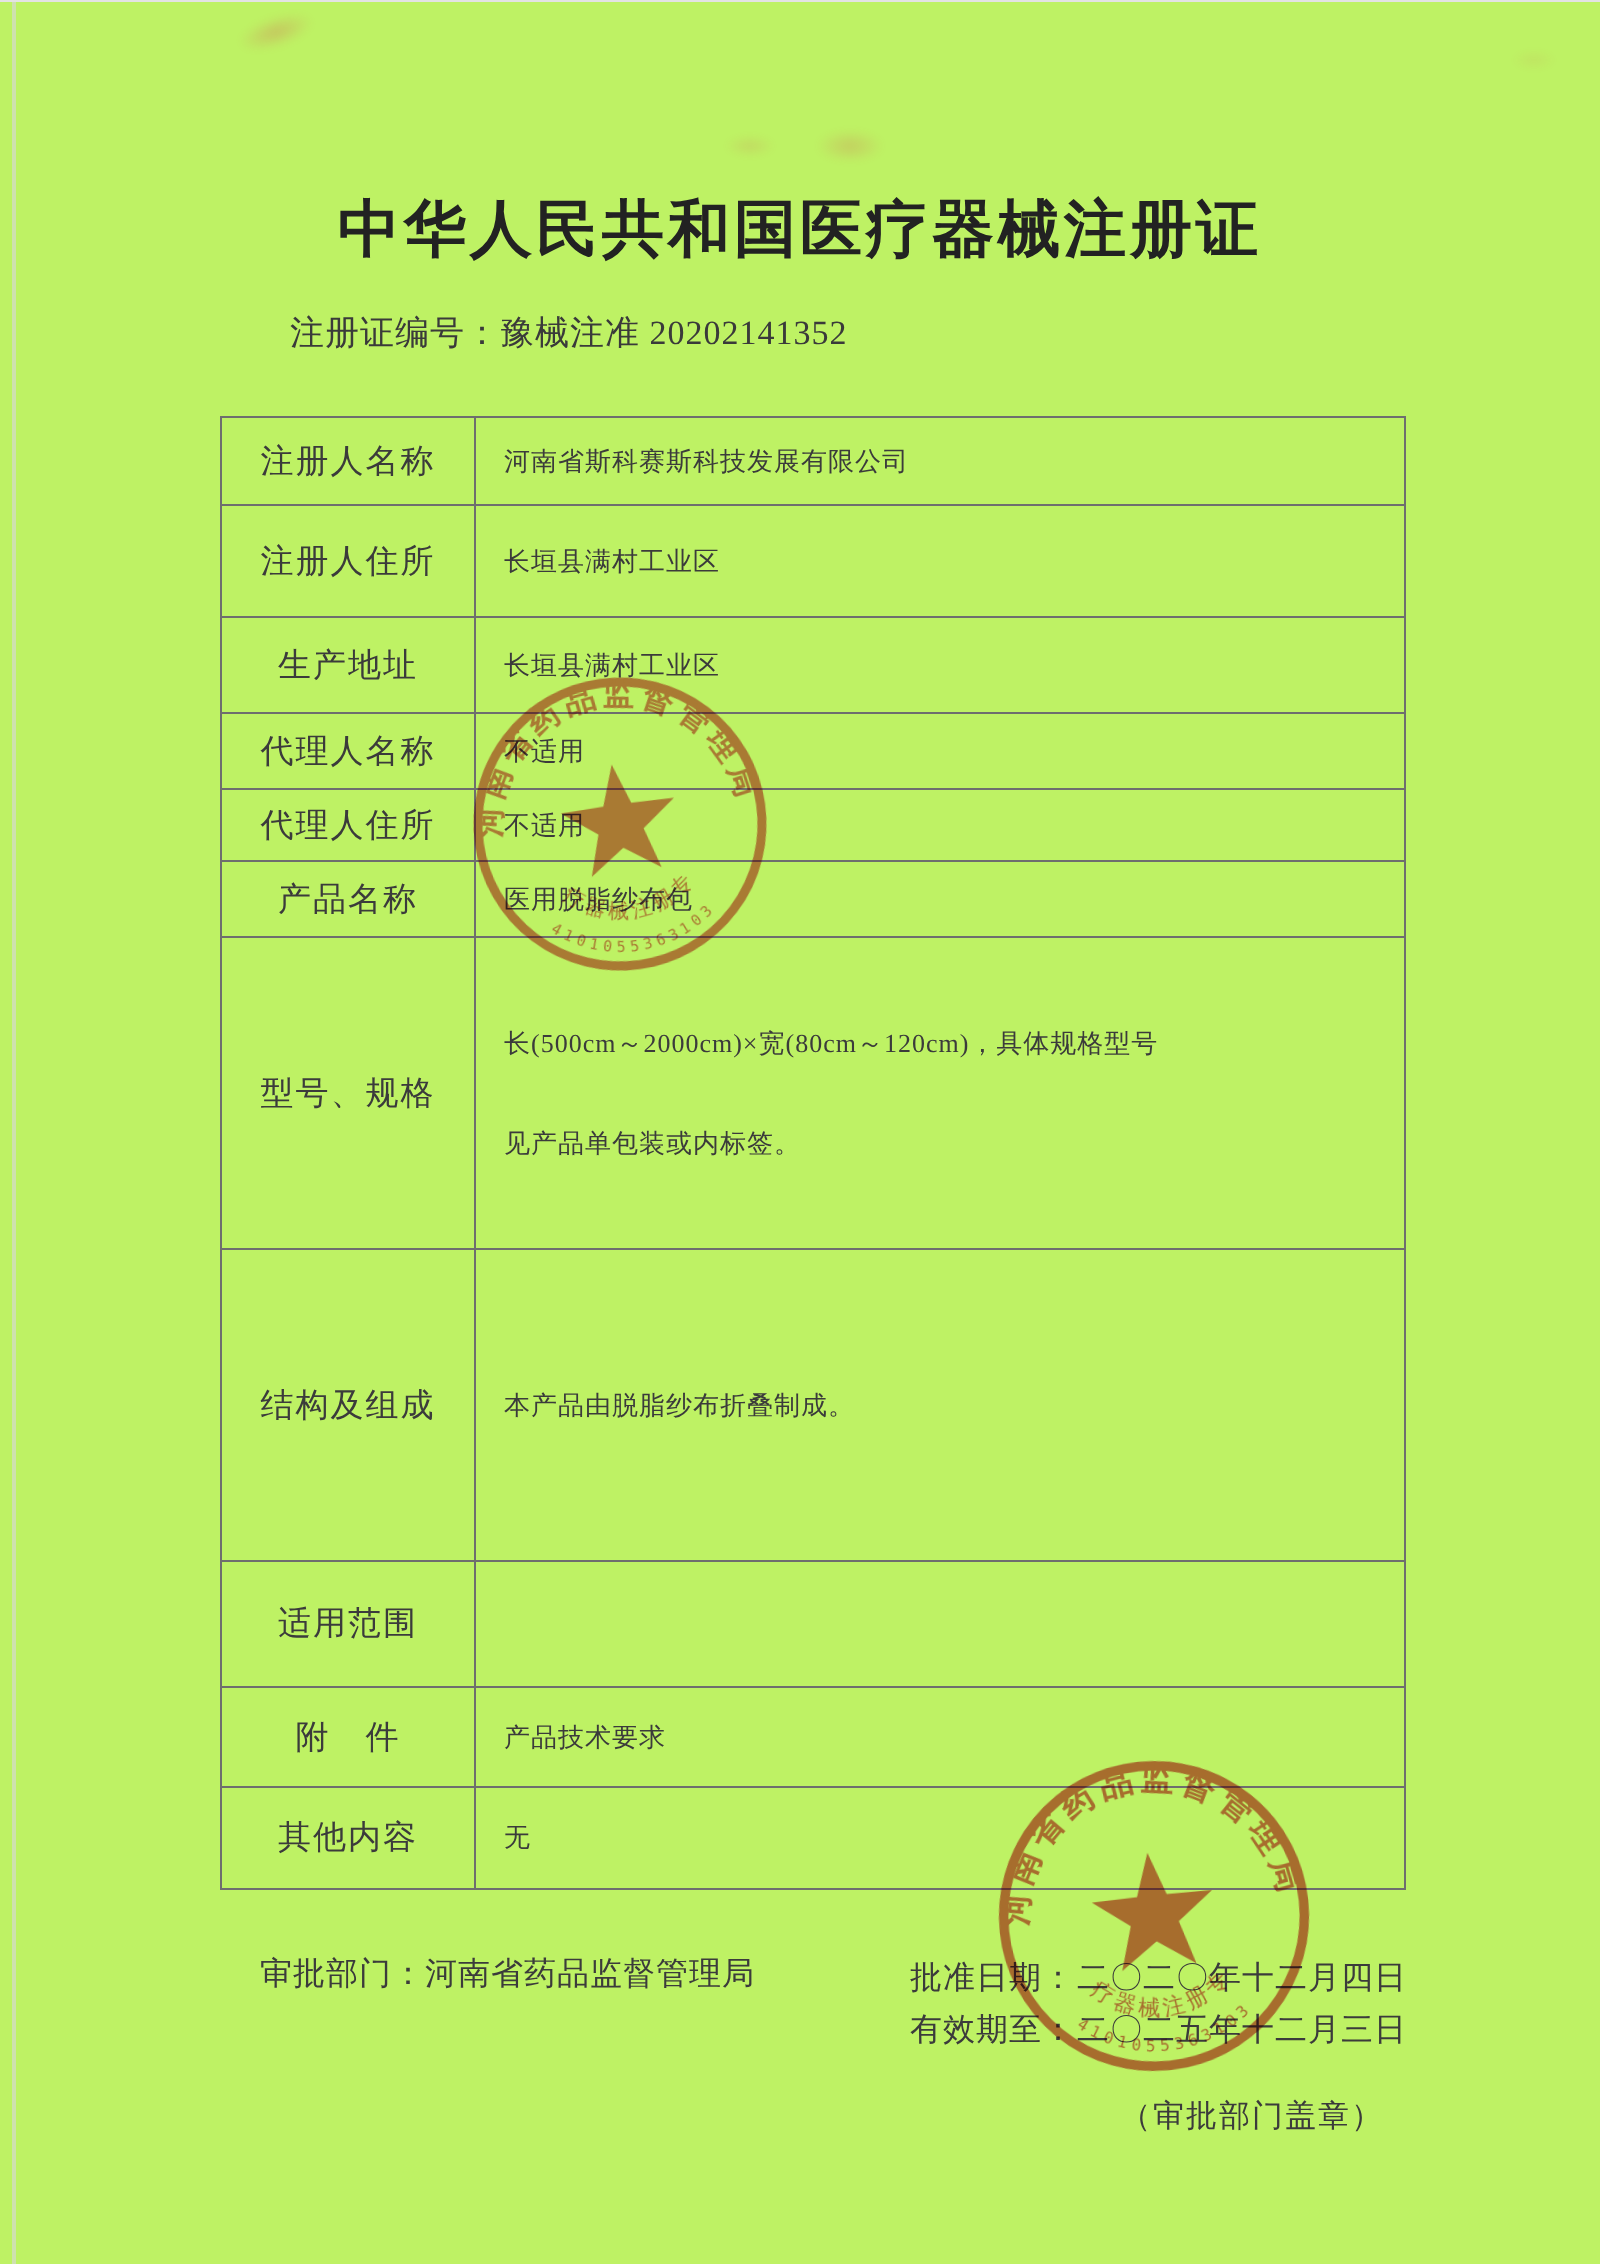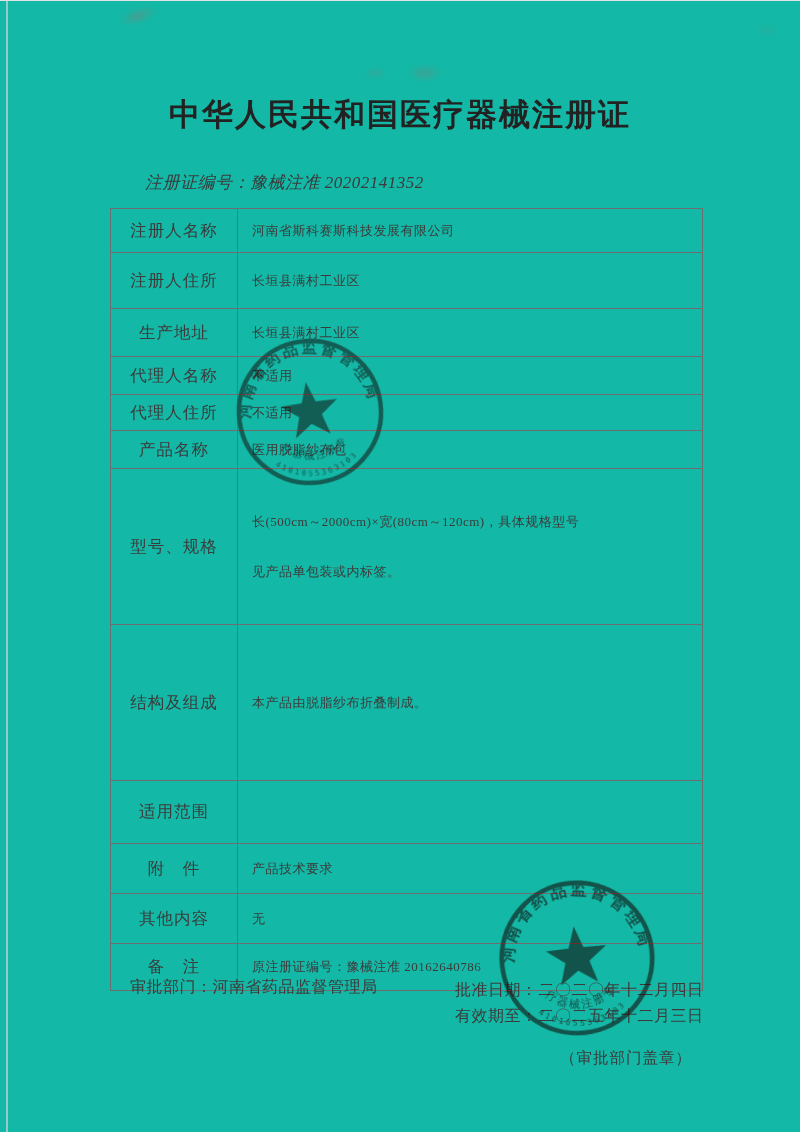--- a/index.html
+++ b/index.html
@@ -1,41 +1,41 @@
 <!DOCTYPE html>
 <html style="--stamp-color: #d85050;"><head>
 <meta charset="utf-8">
 <style>
   html,body{margin:0;padding:0;background:#e9e9e9;}
   .page{
     position:relative;
     width:800px;height:1132px;
     margin:0 auto;
-    background:#14b8a6;
+    background:#bef264;
     overflow:hidden;
     font-family:"Liberation Serif","DejaVu Serif",serif;
     color:#3b3b3b;
   }
   .scan-edge-left{position:absolute;left:6px;top:0;width:2px;height:100%;background:#d7d7d7;opacity:.65;}
   .scan-edge-top{position:absolute;left:0;top:0;width:100%;height:1px;background:#e3e3e3;}
 
   .smudge{position:absolute;border-radius:50%;filter:blur(2px);background:radial-gradient(closest-side,var(--stamp-color,#d85050),transparent 75%);}
   .smudge.s1{left:112px;top:6px;width:52px;height:20px;opacity:.28;transform:rotate(-18deg);}
   .smudge.s2{left:358px;top:66px;width:34px;height:14px;opacity:.16;}
   .smudge.s3{left:402px;top:62px;width:46px;height:22px;opacity:.22;}
   .smudge.s4{left:752px;top:24px;width:30px;height:12px;opacity:.10;}
 
   .doc-title{
     position:absolute;left:0;top:94px;width:100%;
     text-align:center;font-size:31px;font-weight:bold;
     letter-spacing:2px;color:#222;
   }
   .cert-line{
-    position:absolute;left:145px;top:171px;
-    font-size:17px;color:#3a3a3a;letter-spacing:.5px;font-style:italic;
+    position:absolute;left:145px;top:155px;
+    font-size:17px;color:#3a3a3a;letter-spacing:.5px;
   }
 
   .tbl{
     position:absolute;left:110px;top:208px;width:593px;
     border:1px solid #6e6e6e;box-sizing:border-box;
     background:transparent;
   }
   .row{display:flex;box-sizing:border-box;border-bottom:1px solid #6e6e6e;}
   .row:last-child{border-bottom:none;}
   .cell-label{
@@ -127,24 +127,20 @@
       <div class="cell-label">适用范围</div>
     </div>
     <div class="row h50">
       <div class="cell-label">附　件</div>
       <div class="cell-value">产品技术要求</div>
     </div>
     <div class="row h50">
       <div class="cell-label">其他内容</div>
       <div class="cell-value">无</div>
     </div>
-    <div class="row h46">
-      <div class="cell-label">备　注</div>
-      <div class="cell-value">原注册证编号：豫械注准 20162640786</div>
-    </div>
   </div>
 
   <div class="footer-left"><span>审批部门：</span><span>河南省药品监督管理局</span></div>
 
   <div class="footer-right">
     <div><span>批准日期：</span><span class="val">二〇二〇年十二月四日</span></div>
     <div><span>有效期至：</span><span class="val">二〇二五年十二月三日</span></div>
   </div>
 
   <div class="seal-note">（审批部门盖章）</div>

